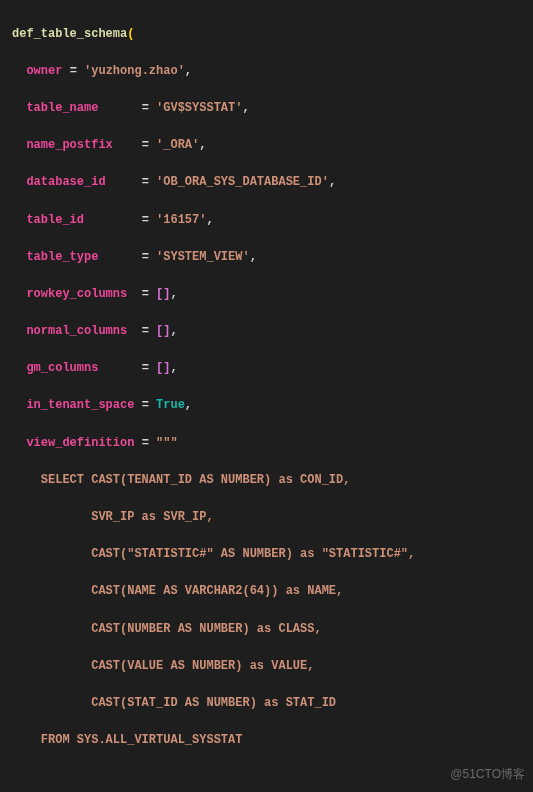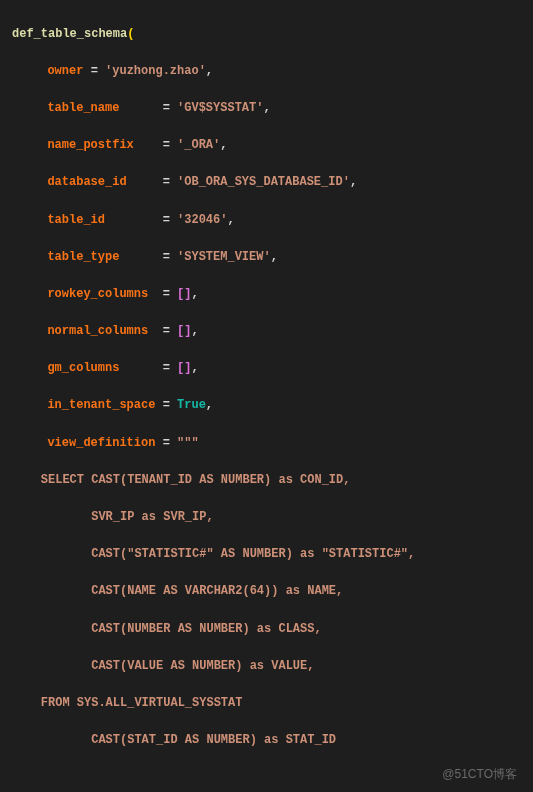--- a/index.html
+++ b/index.html
@@ -14,60 +14,60 @@
   overflow: hidden;
   position: relative;
 }
 .editor {
   padding: 6px 0 6px 12px;
   white-space: pre;
   position: relative;
 }
 .line { position: relative; font-weight: bold; }
 .fn { color: #dcdcaa; }
-.param { color: #f97316; margin-left: 21px; }
+.param { color: #ec4899; }
 .str { color: #ce9178; text-align: right; }
 .const { color: #14b8a6; }
 .punct { color: #d4d4d4; }
 .op { color: #d4d4d4; }
 .paren-y { color: #ffd700; }
 .paren-p { color: #da70d6; }
 .watermark {
   position: absolute;
-  right: 16px;
+  right: 8px;
   bottom: 8px;
   color: #6a6a6a;
   font-size: 12px;
   font-family: sans-serif;
 }
 </style>
 </head>
 <body>
 
 <div class="editor">
 <div class="line"><span class="fn">def_table_schema</span><span class="paren-y">(</span></div>
 <div class="line">  <span class="param">owner</span> <span class="op">=</span> <span class="str">'yuzhong.zhao'</span><span class="punct">,</span></div>
 <div class="line">  <span class="param">table_name</span>      <span class="op">=</span> <span class="str">'GV$SYSSTAT'</span><span class="punct">,</span></div>
 <div class="line">  <span class="param">name_postfix</span>    <span class="op">=</span> <span class="str">'_ORA'</span><span class="punct">,</span></div>
 <div class="line">  <span class="param">database_id</span>     <span class="op">=</span> <span class="str">'OB_ORA_SYS_DATABASE_ID'</span><span class="punct">,</span></div>
-<div class="line">  <span class="param">table_id</span>        <span class="op">=</span> <span class="str">'32046'</span><span class="punct">,</span></div>
+<div class="line">  <span class="param">table_id</span>        <span class="op">=</span> <span class="str">'16157'</span><span class="punct">,</span></div>
 <div class="line">  <span class="param">table_type</span>      <span class="op">=</span> <span class="str">'SYSTEM_VIEW'</span><span class="punct">,</span></div>
 <div class="line">  <span class="param">rowkey_columns</span>  <span class="op">=</span> <span class="paren-p">[]</span><span class="punct">,</span></div>
 <div class="line">  <span class="param">normal_columns</span>  <span class="op">=</span> <span class="paren-p">[]</span><span class="punct">,</span></div>
 <div class="line">  <span class="param">gm_columns</span>      <span class="op">=</span> <span class="paren-p">[]</span><span class="punct">,</span></div>
 <div class="line">  <span class="param">in_tenant_space</span> <span class="op">=</span> <span class="const">True</span><span class="punct">,</span></div>
 <div class="line">  <span class="param">view_definition</span> <span class="op">=</span> <span class="str">"""</span></div>
 <div class="line"><span class="str">    SELECT CAST(TENANT_ID AS NUMBER) as CON_ID,</span></div>
 <div class="line"><span class="str">           SVR_IP as SVR_IP,</span></div>
 <div class="line"><span class="str">           CAST("STATISTIC#" AS NUMBER) as "STATISTIC#",</span></div>
 <div class="line"><span class="str">           CAST(NAME AS VARCHAR2(64)) as NAME,</span></div>
 <div class="line"><span class="str">           CAST(NUMBER AS NUMBER) as CLASS,</span></div>
 <div class="line"><span class="str">           CAST(VALUE AS NUMBER) as VALUE,</span></div>
+<div class="line"><span class="str">           CAST(STAT_ID AS NUMBER) as STAT_ID</span></div>
 <div class="line"><span class="str">    FROM SYS.ALL_VIRTUAL_SYSSTAT</span></div>
-<div class="line"><span class="str">           CAST(STAT_ID AS NUMBER) as STAT_ID</span></div>
 
 
 
 
 
 
 
 
 
 

